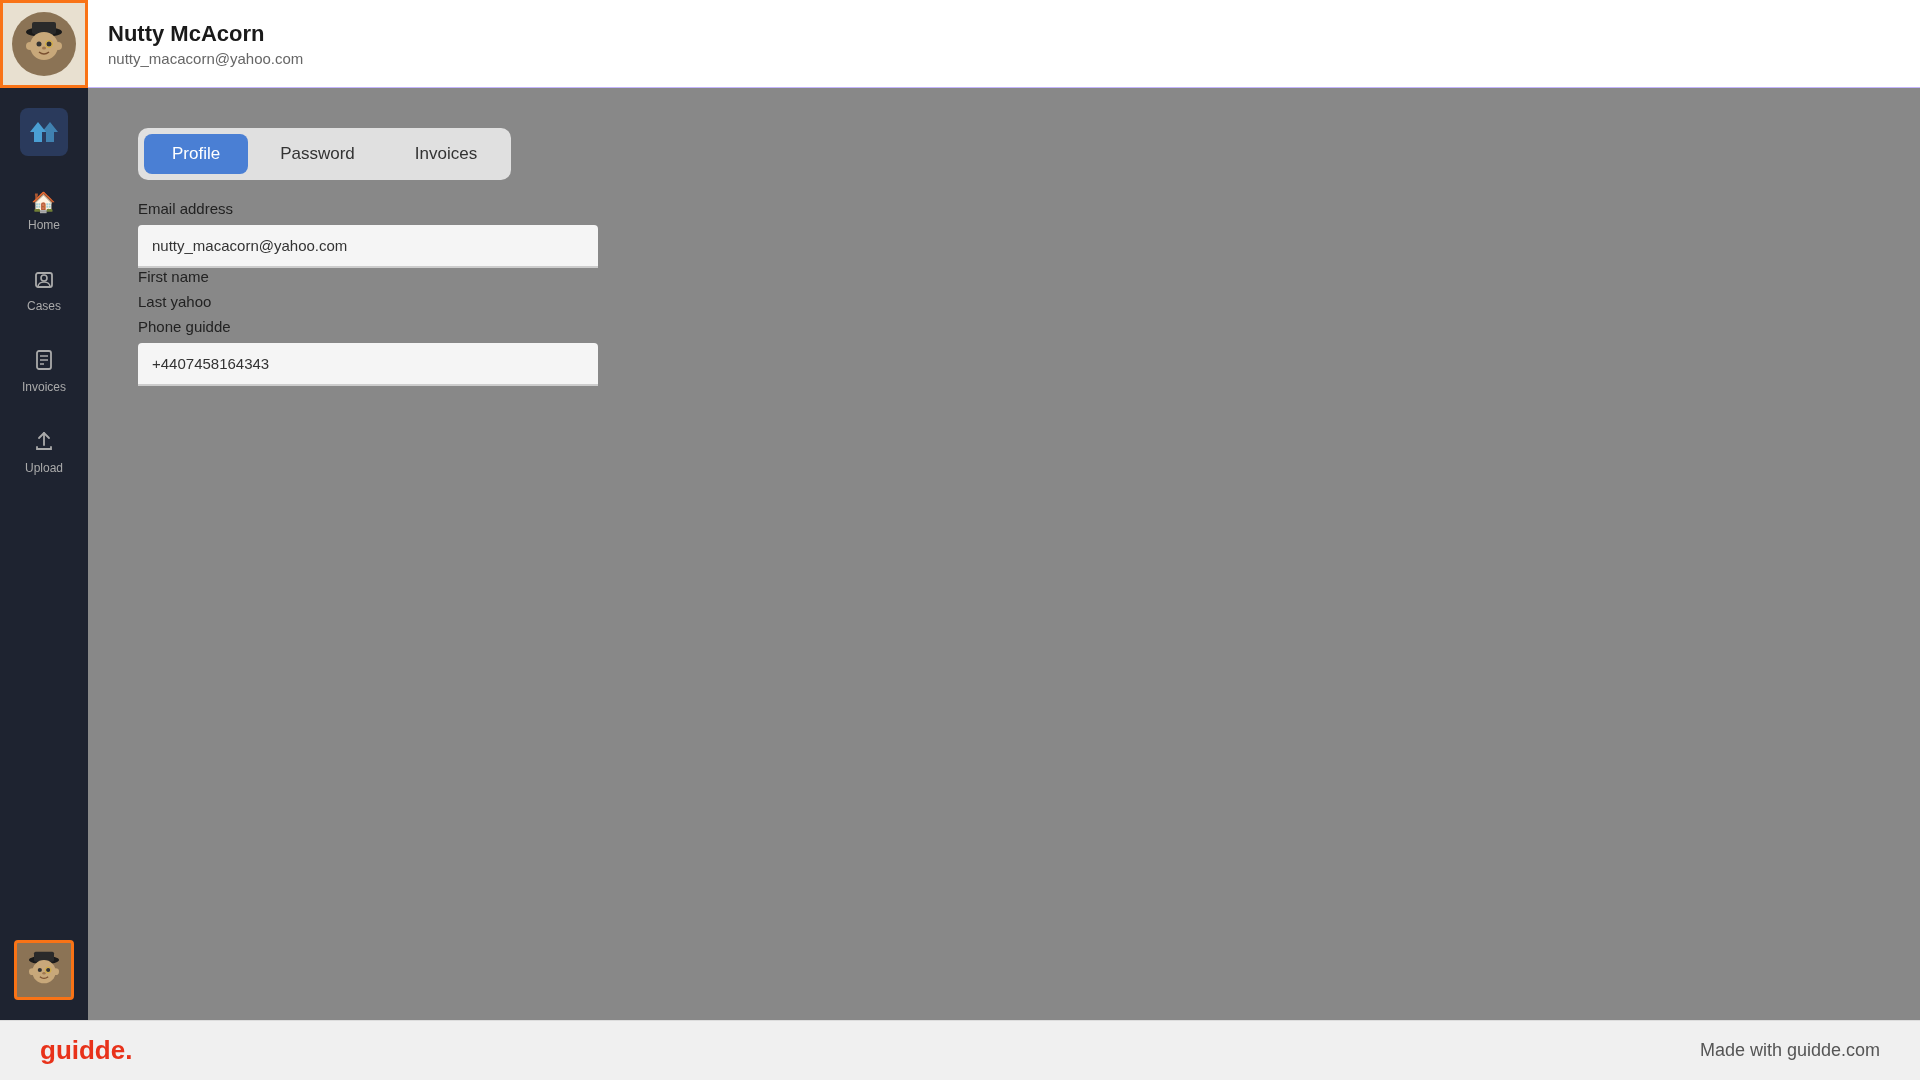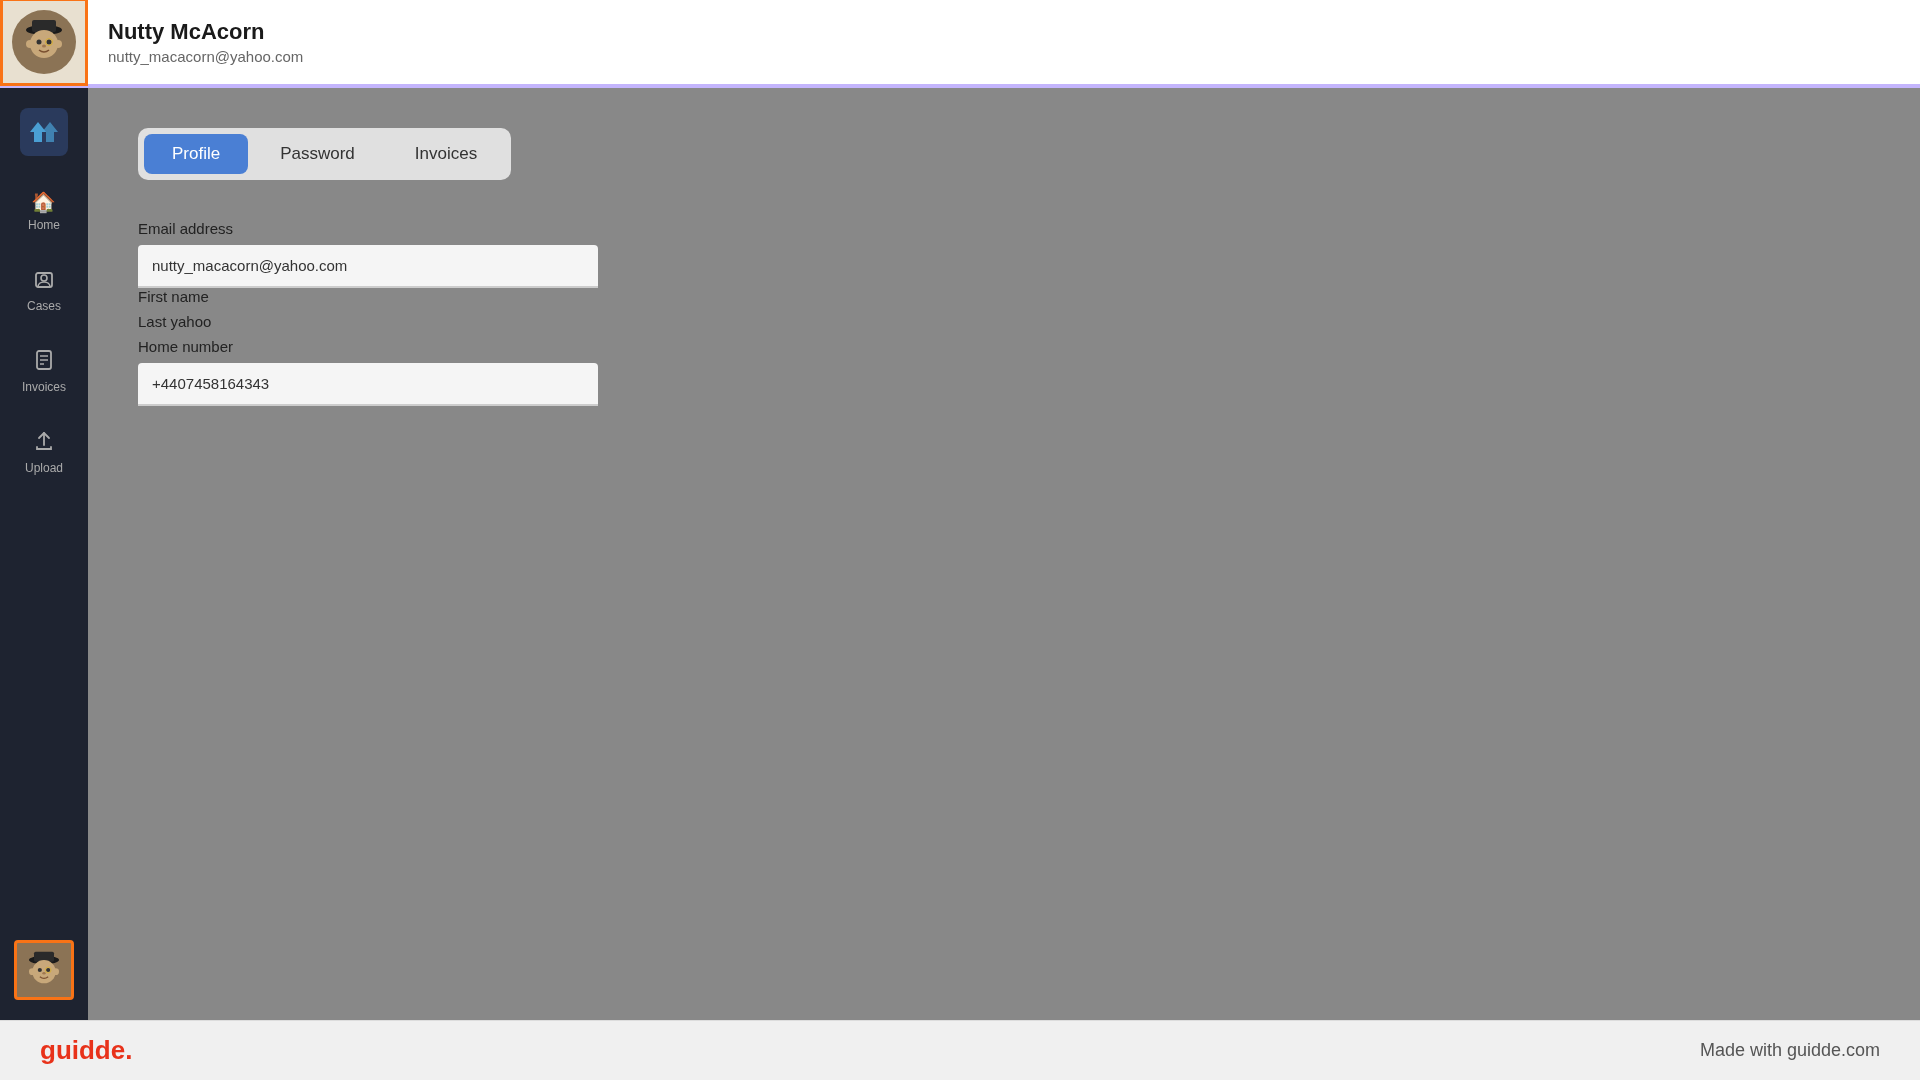--- a/index.html
+++ b/index.html
@@ -14,21 +14,21 @@
     }
 
     
     .top-header {
       display: flex;
       align-items: center;
       background: #fff;
       height: 88px;
       padding: 0 0;
       flex-shrink: 0;
-      border-bottom: 4px solid #c4b5fd;
+      border-bottom: 1px solid #c4b5fd;
     }
 
     .avatar-highlighted {
       width: 88px;
       height: 88px;
       border: 3px solid #f97316;
       display: flex;
       align-items: center;
       justify-content: center;
       background: #e8e0d0;
@@ -148,21 +148,21 @@
     }
 
     
     .tabs-container {
       display: flex;
       gap: 4px;
       background: #e0e0e0;
       border-radius: 10px;
       padding: 6px;
       width: fit-content;
-      margin-bottom: 40px;
+      margin-bottom: 20px;
     }
 
     .tab {
       padding: 10px 28px;
       border-radius: 8px;
       font-size: 17px;
       font-weight: 500;
       cursor: pointer;
       color: #333;
       background: transparent;
@@ -346,21 +346,21 @@
 
       <div class="form-group">
         <label class="form-label">First name</label>
       </div>
 
       <div class="form-group">
         <label class="form-label">Last yahoo</label>
       </div>
 
       <div class="form-group">
-        <label class="form-label">Home number</label>
+        <label class="form-label">Phone guidde</label>
         <input class="form-input" type="tel" value="+4407458164343" style="">
       </div>
 
     </div>
   </div>
 
 </div>
 
 <div class="footer">
   <div class="footer-logo">guidde.</div>

